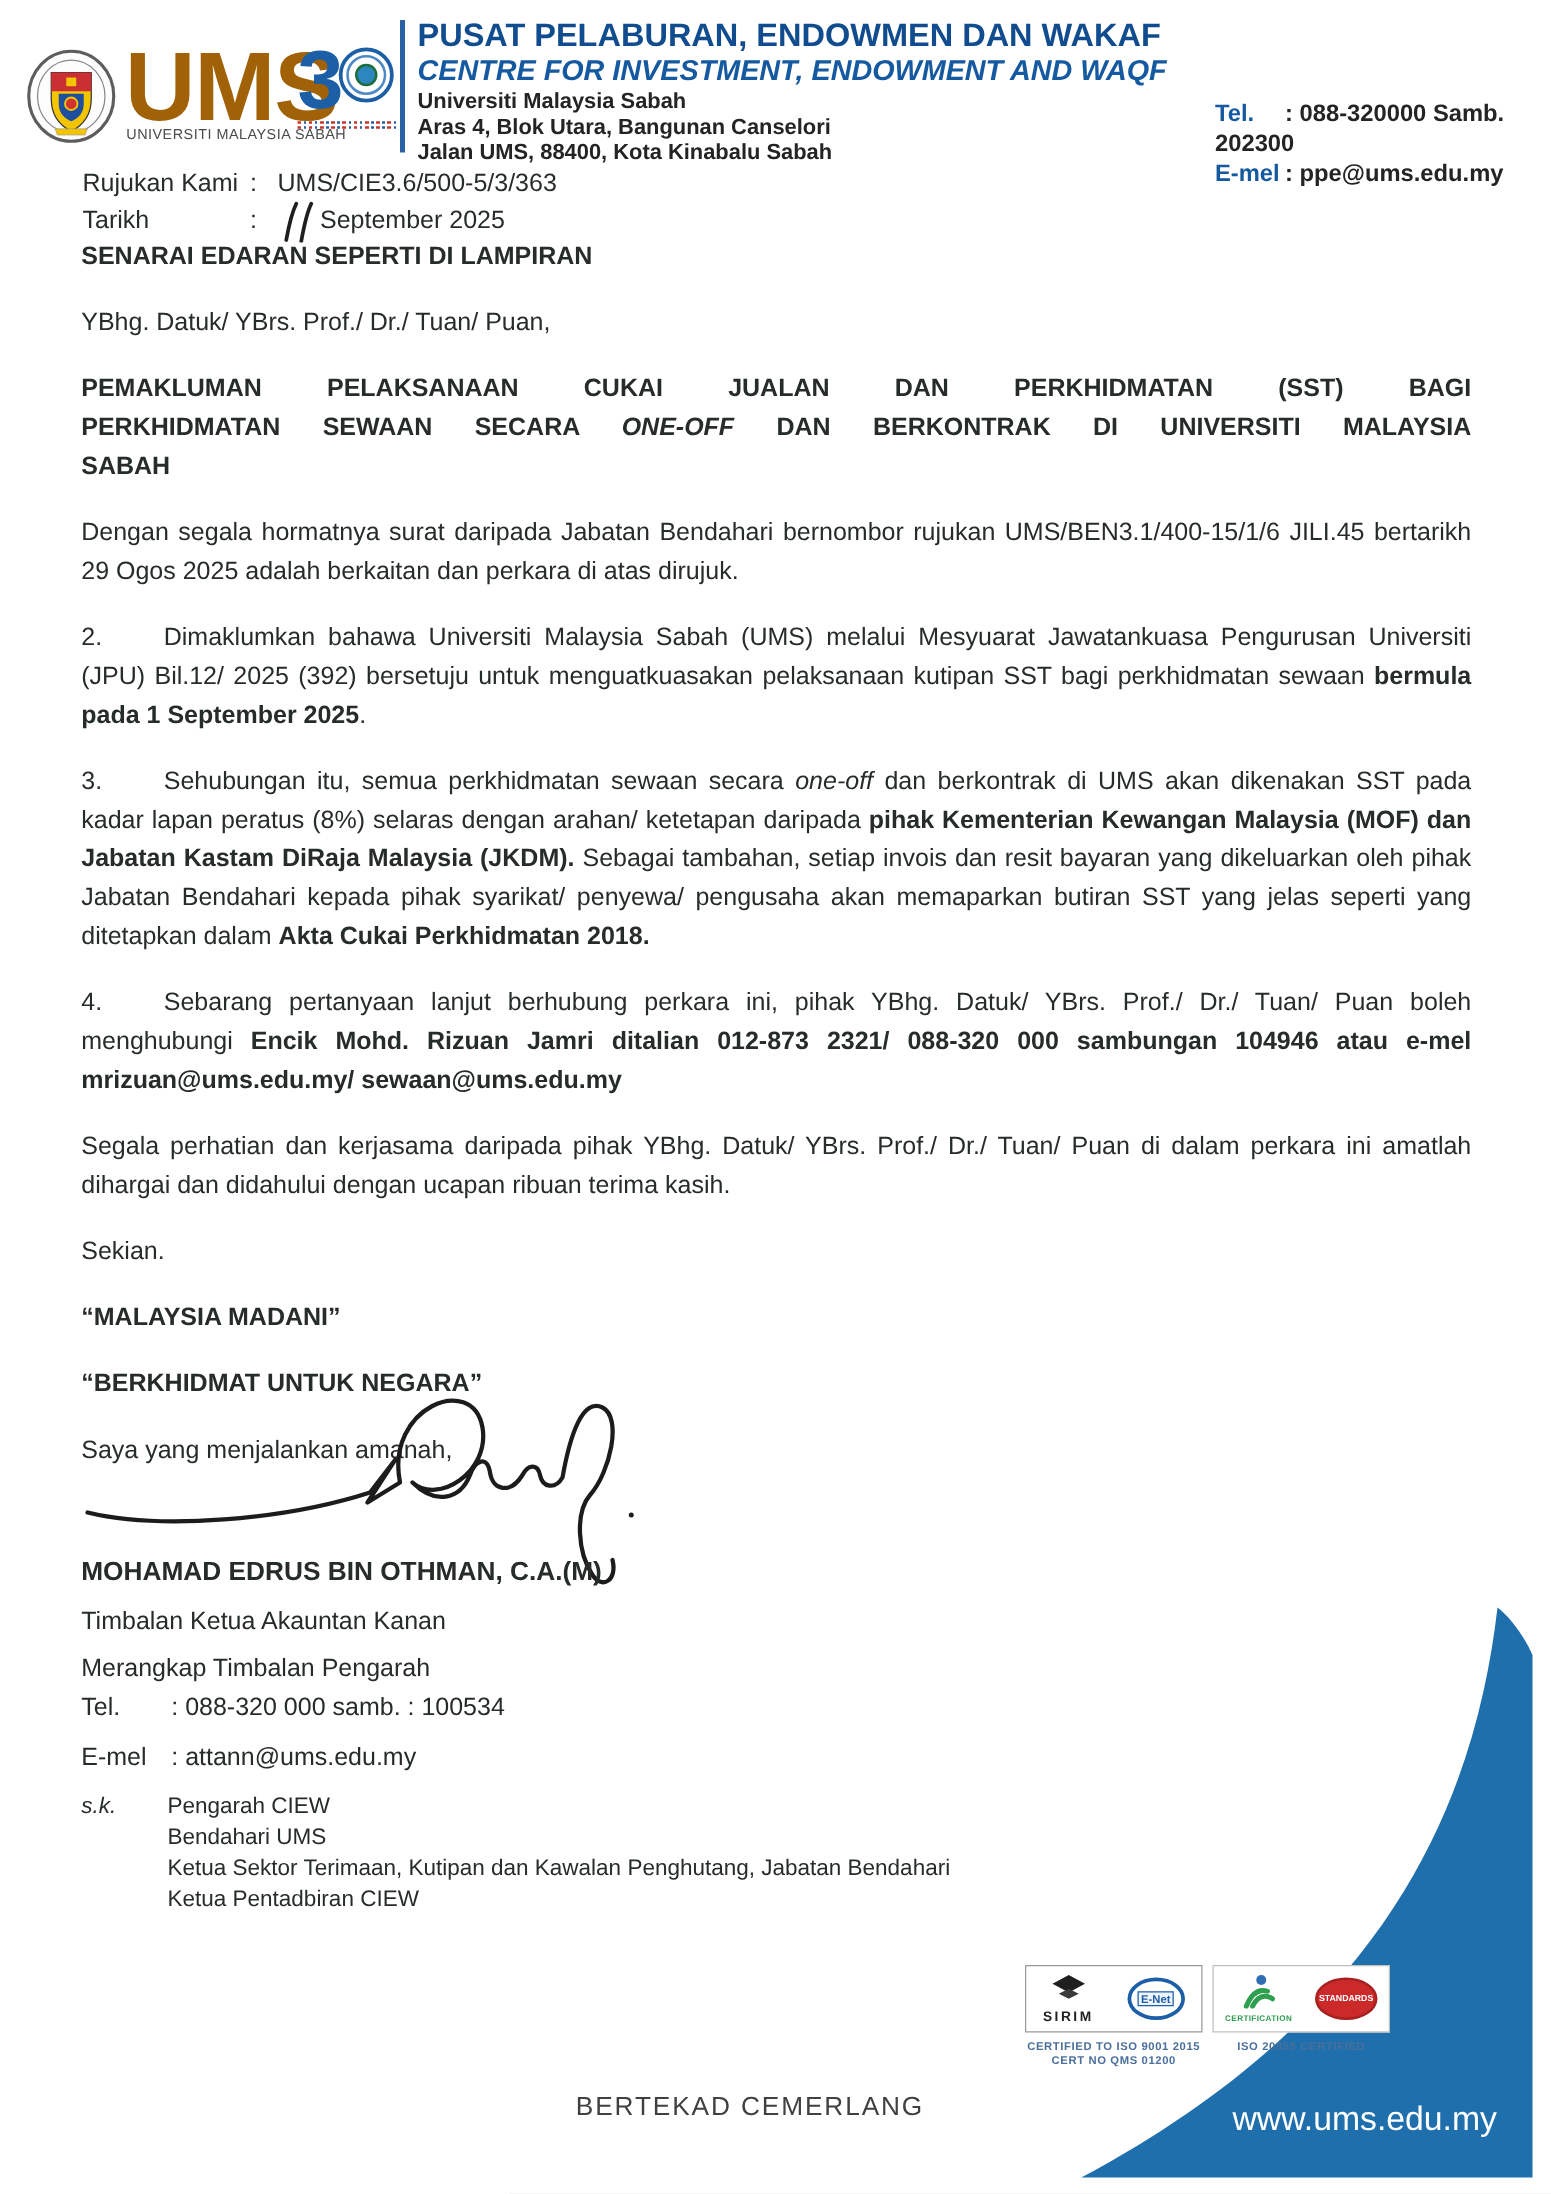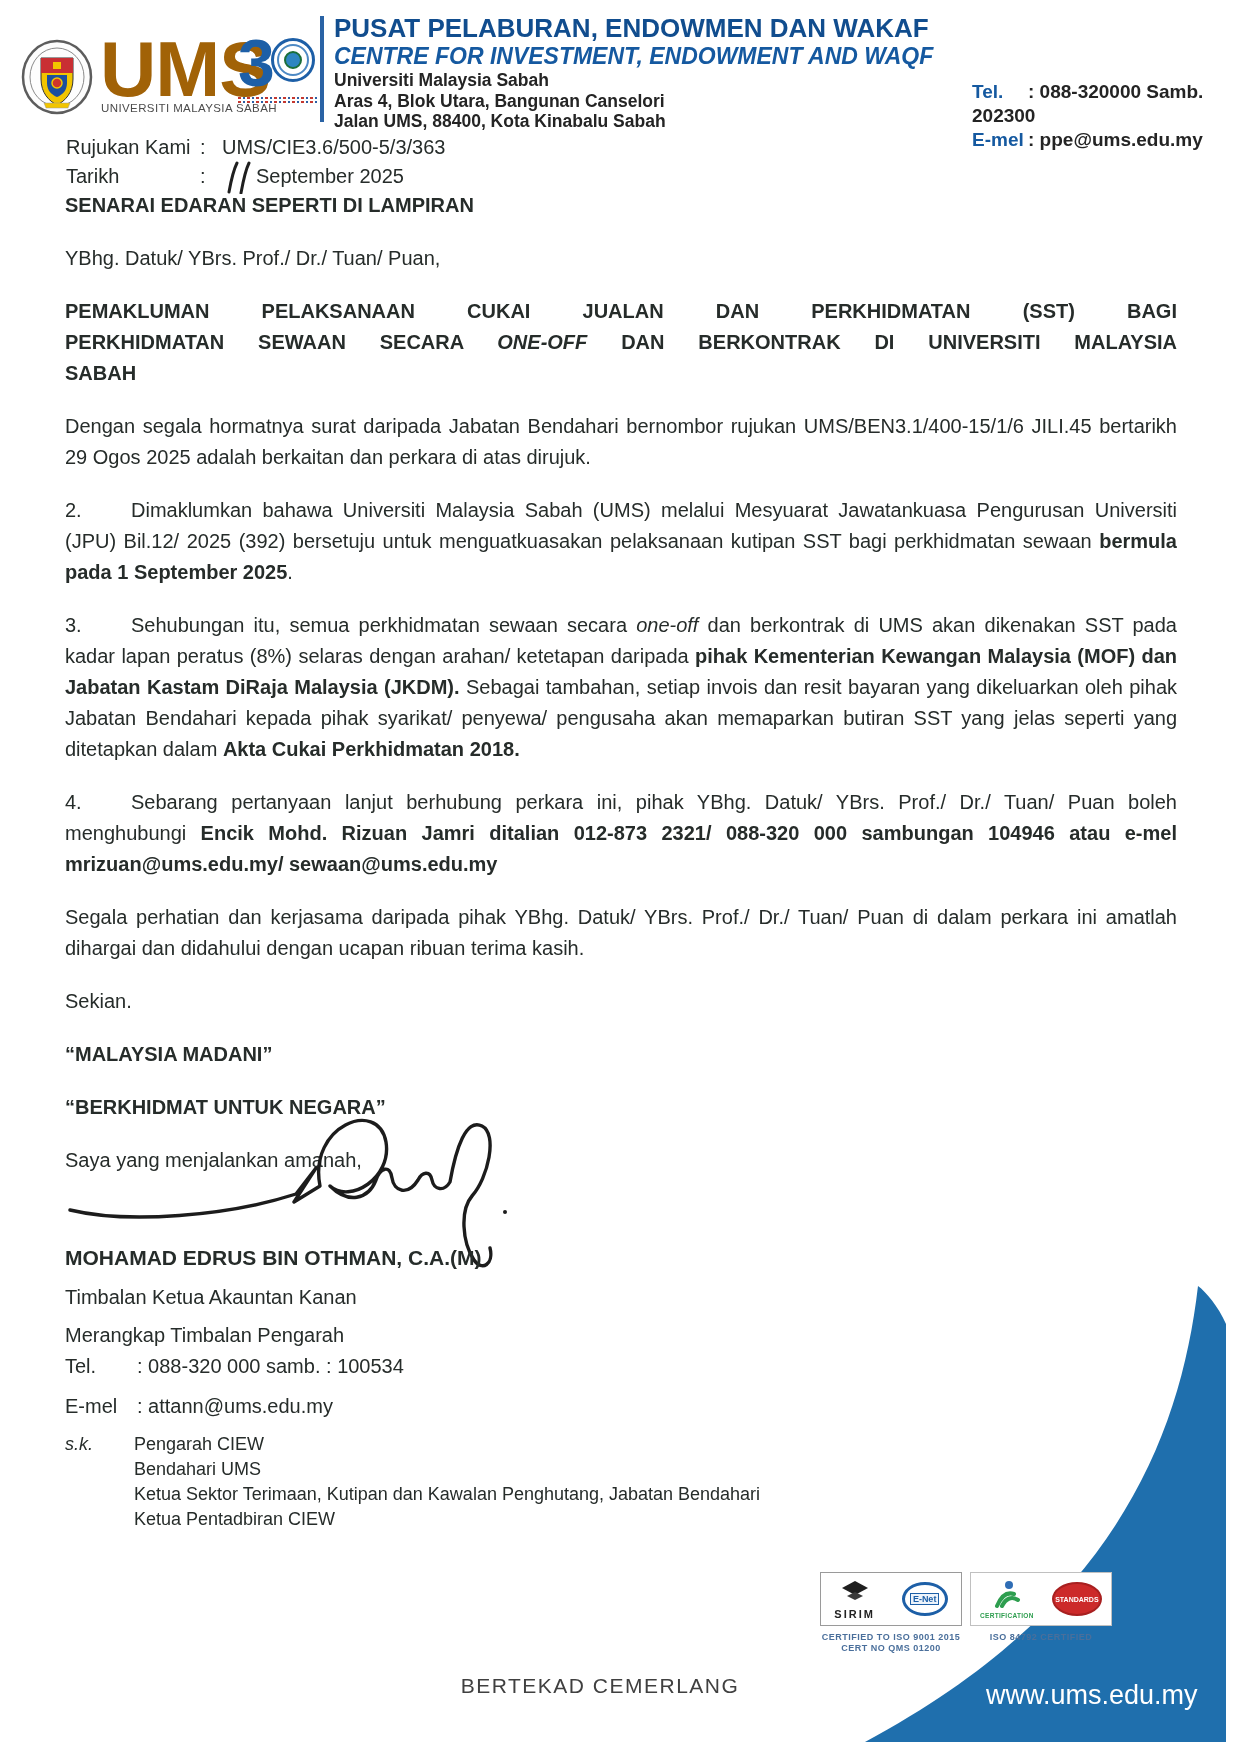--- a/index.html
+++ b/index.html
@@ -220,16 +220,16 @@
           <circle cx="17" cy="5" r="4" fill="#2f6db5"></circle>
           <path d="M5,26 C10,14 16,12 22,14 M10,26 C14,18 20,16 26,20" stroke="#2e9e4f" stroke-width="4" fill="none" stroke-linecap="round"></path>
         </svg>
       <div class="niosh-cap">CERTIFICATION</div>
     </div>
     <div class="standards">
         <span>STANDARDS</span>
       </div>
   </div>
   <div class="certcap certcap2">
-    <div>ISO 84792 CERTIFIED</div>
+    <div>ISO 20855 CERTIFIED</div>
   </div>
 
 </div>
 
 </body></html>

